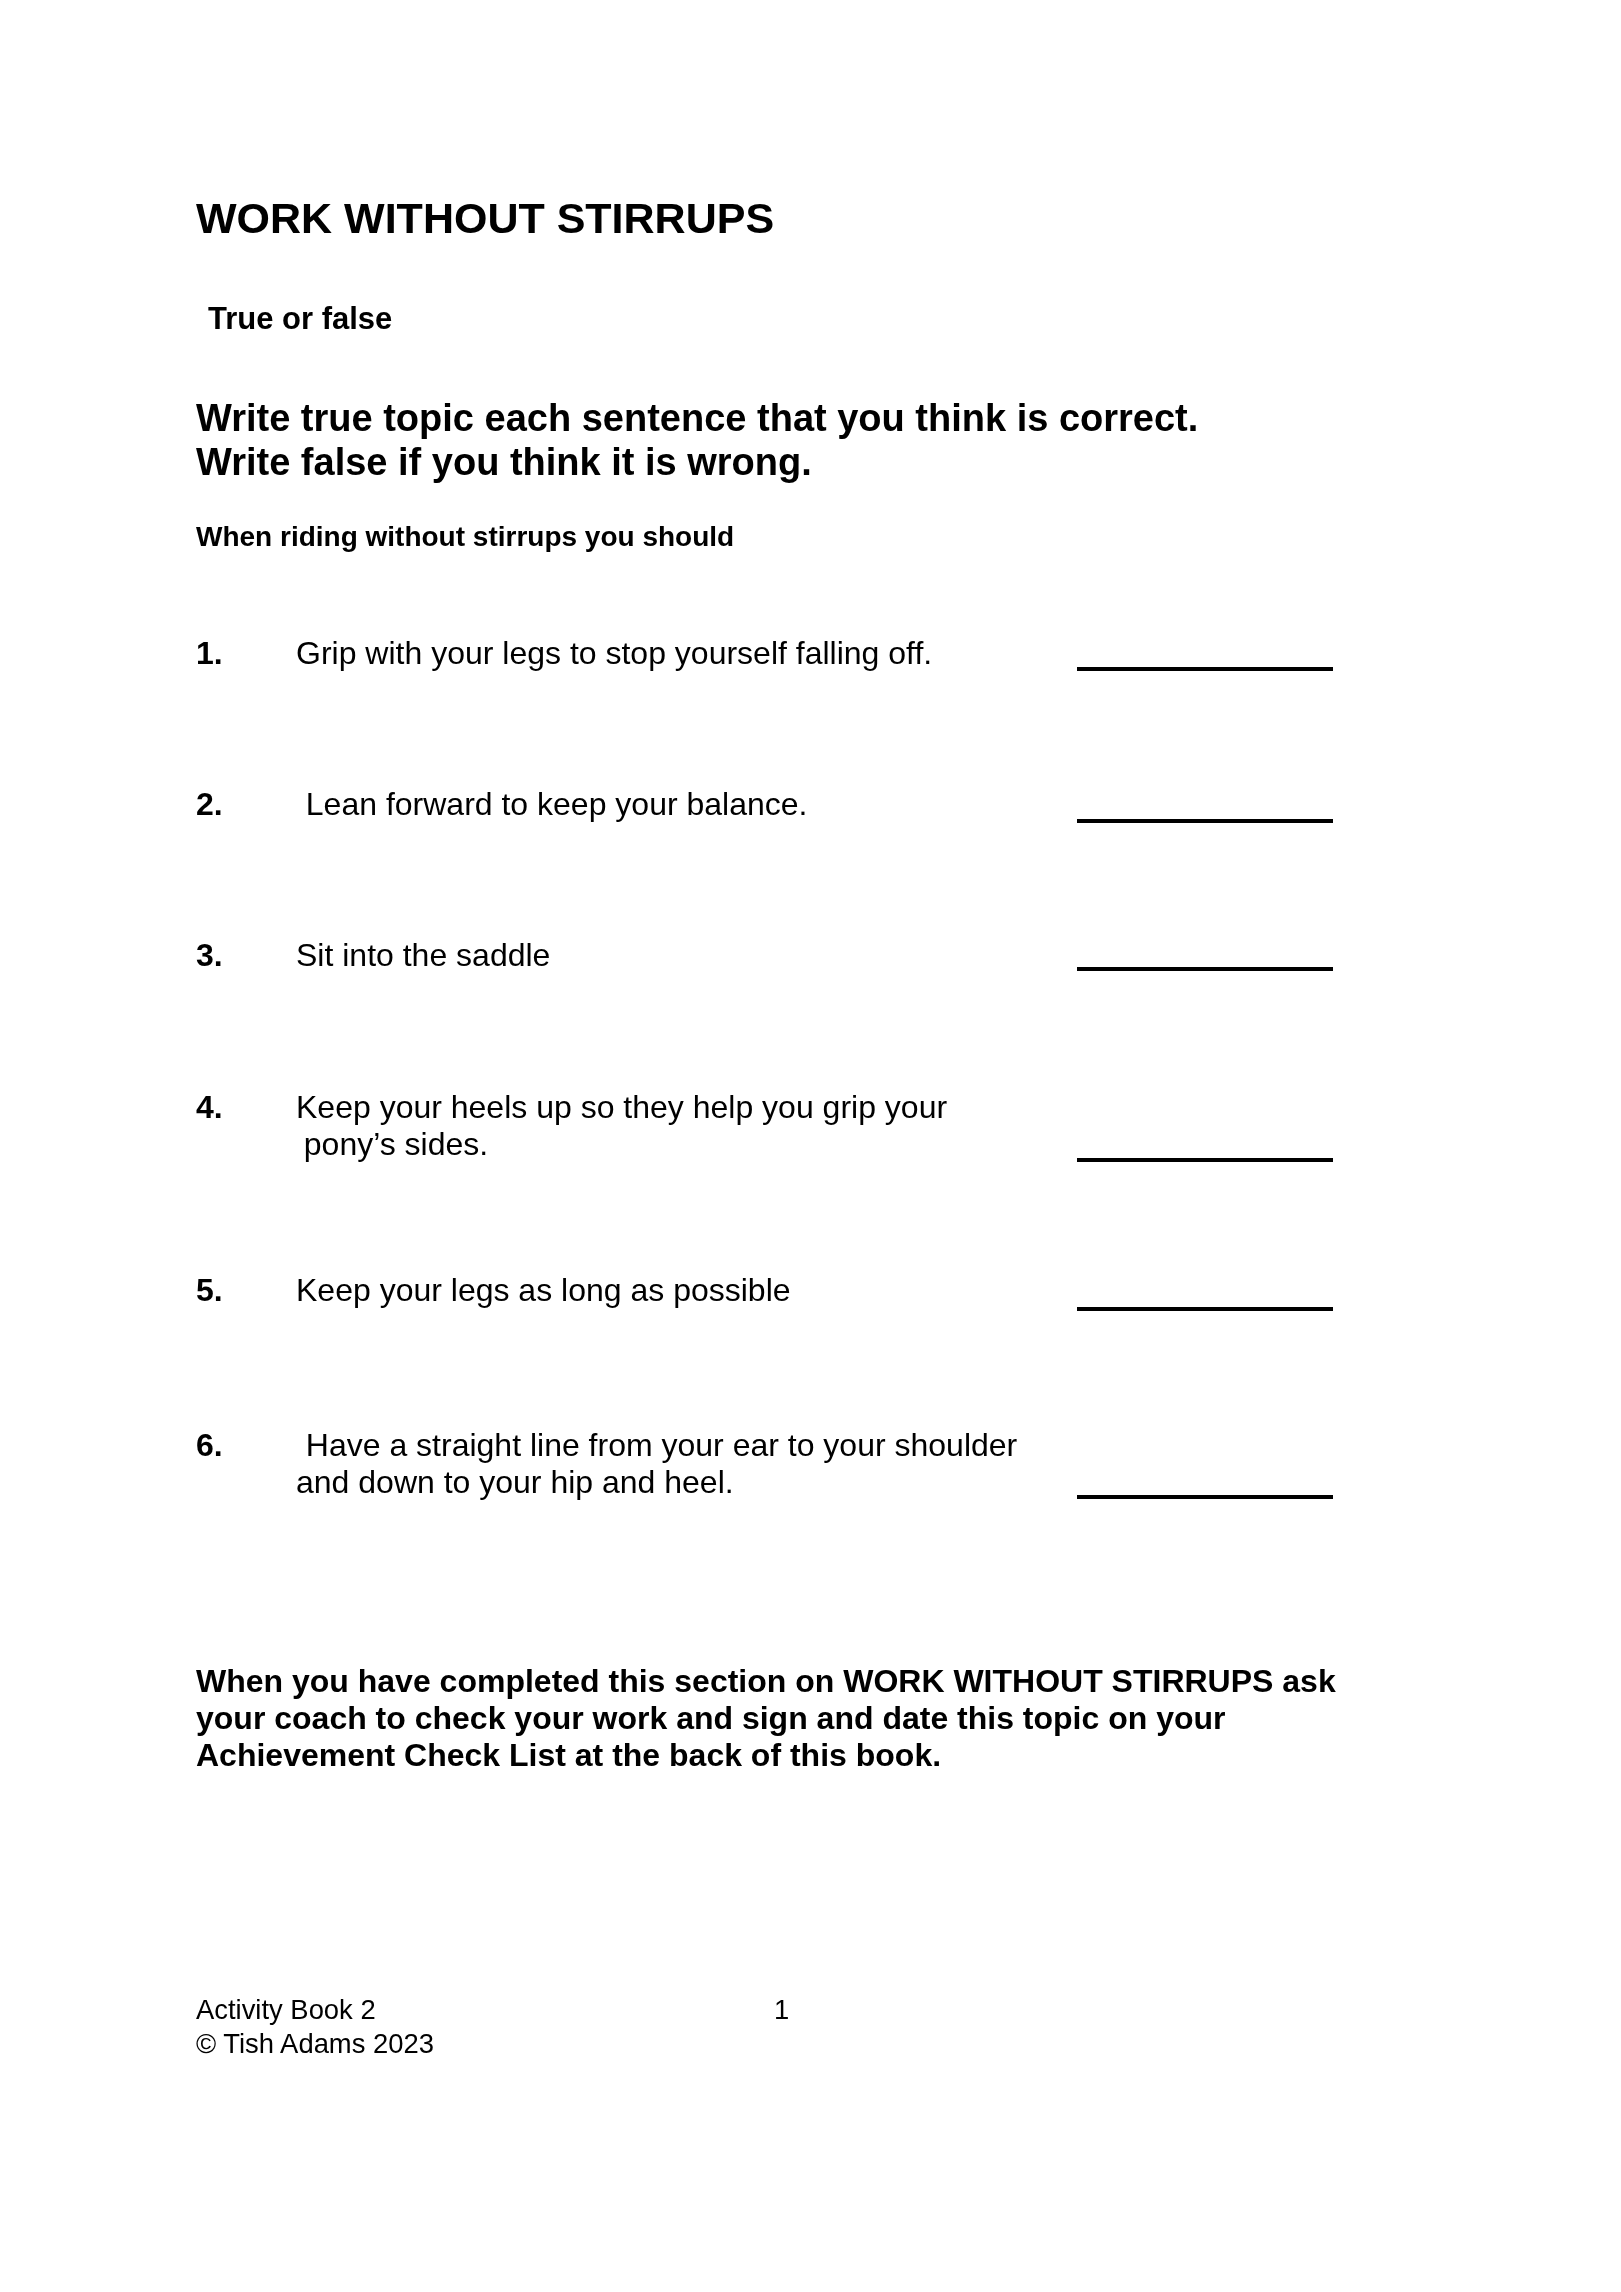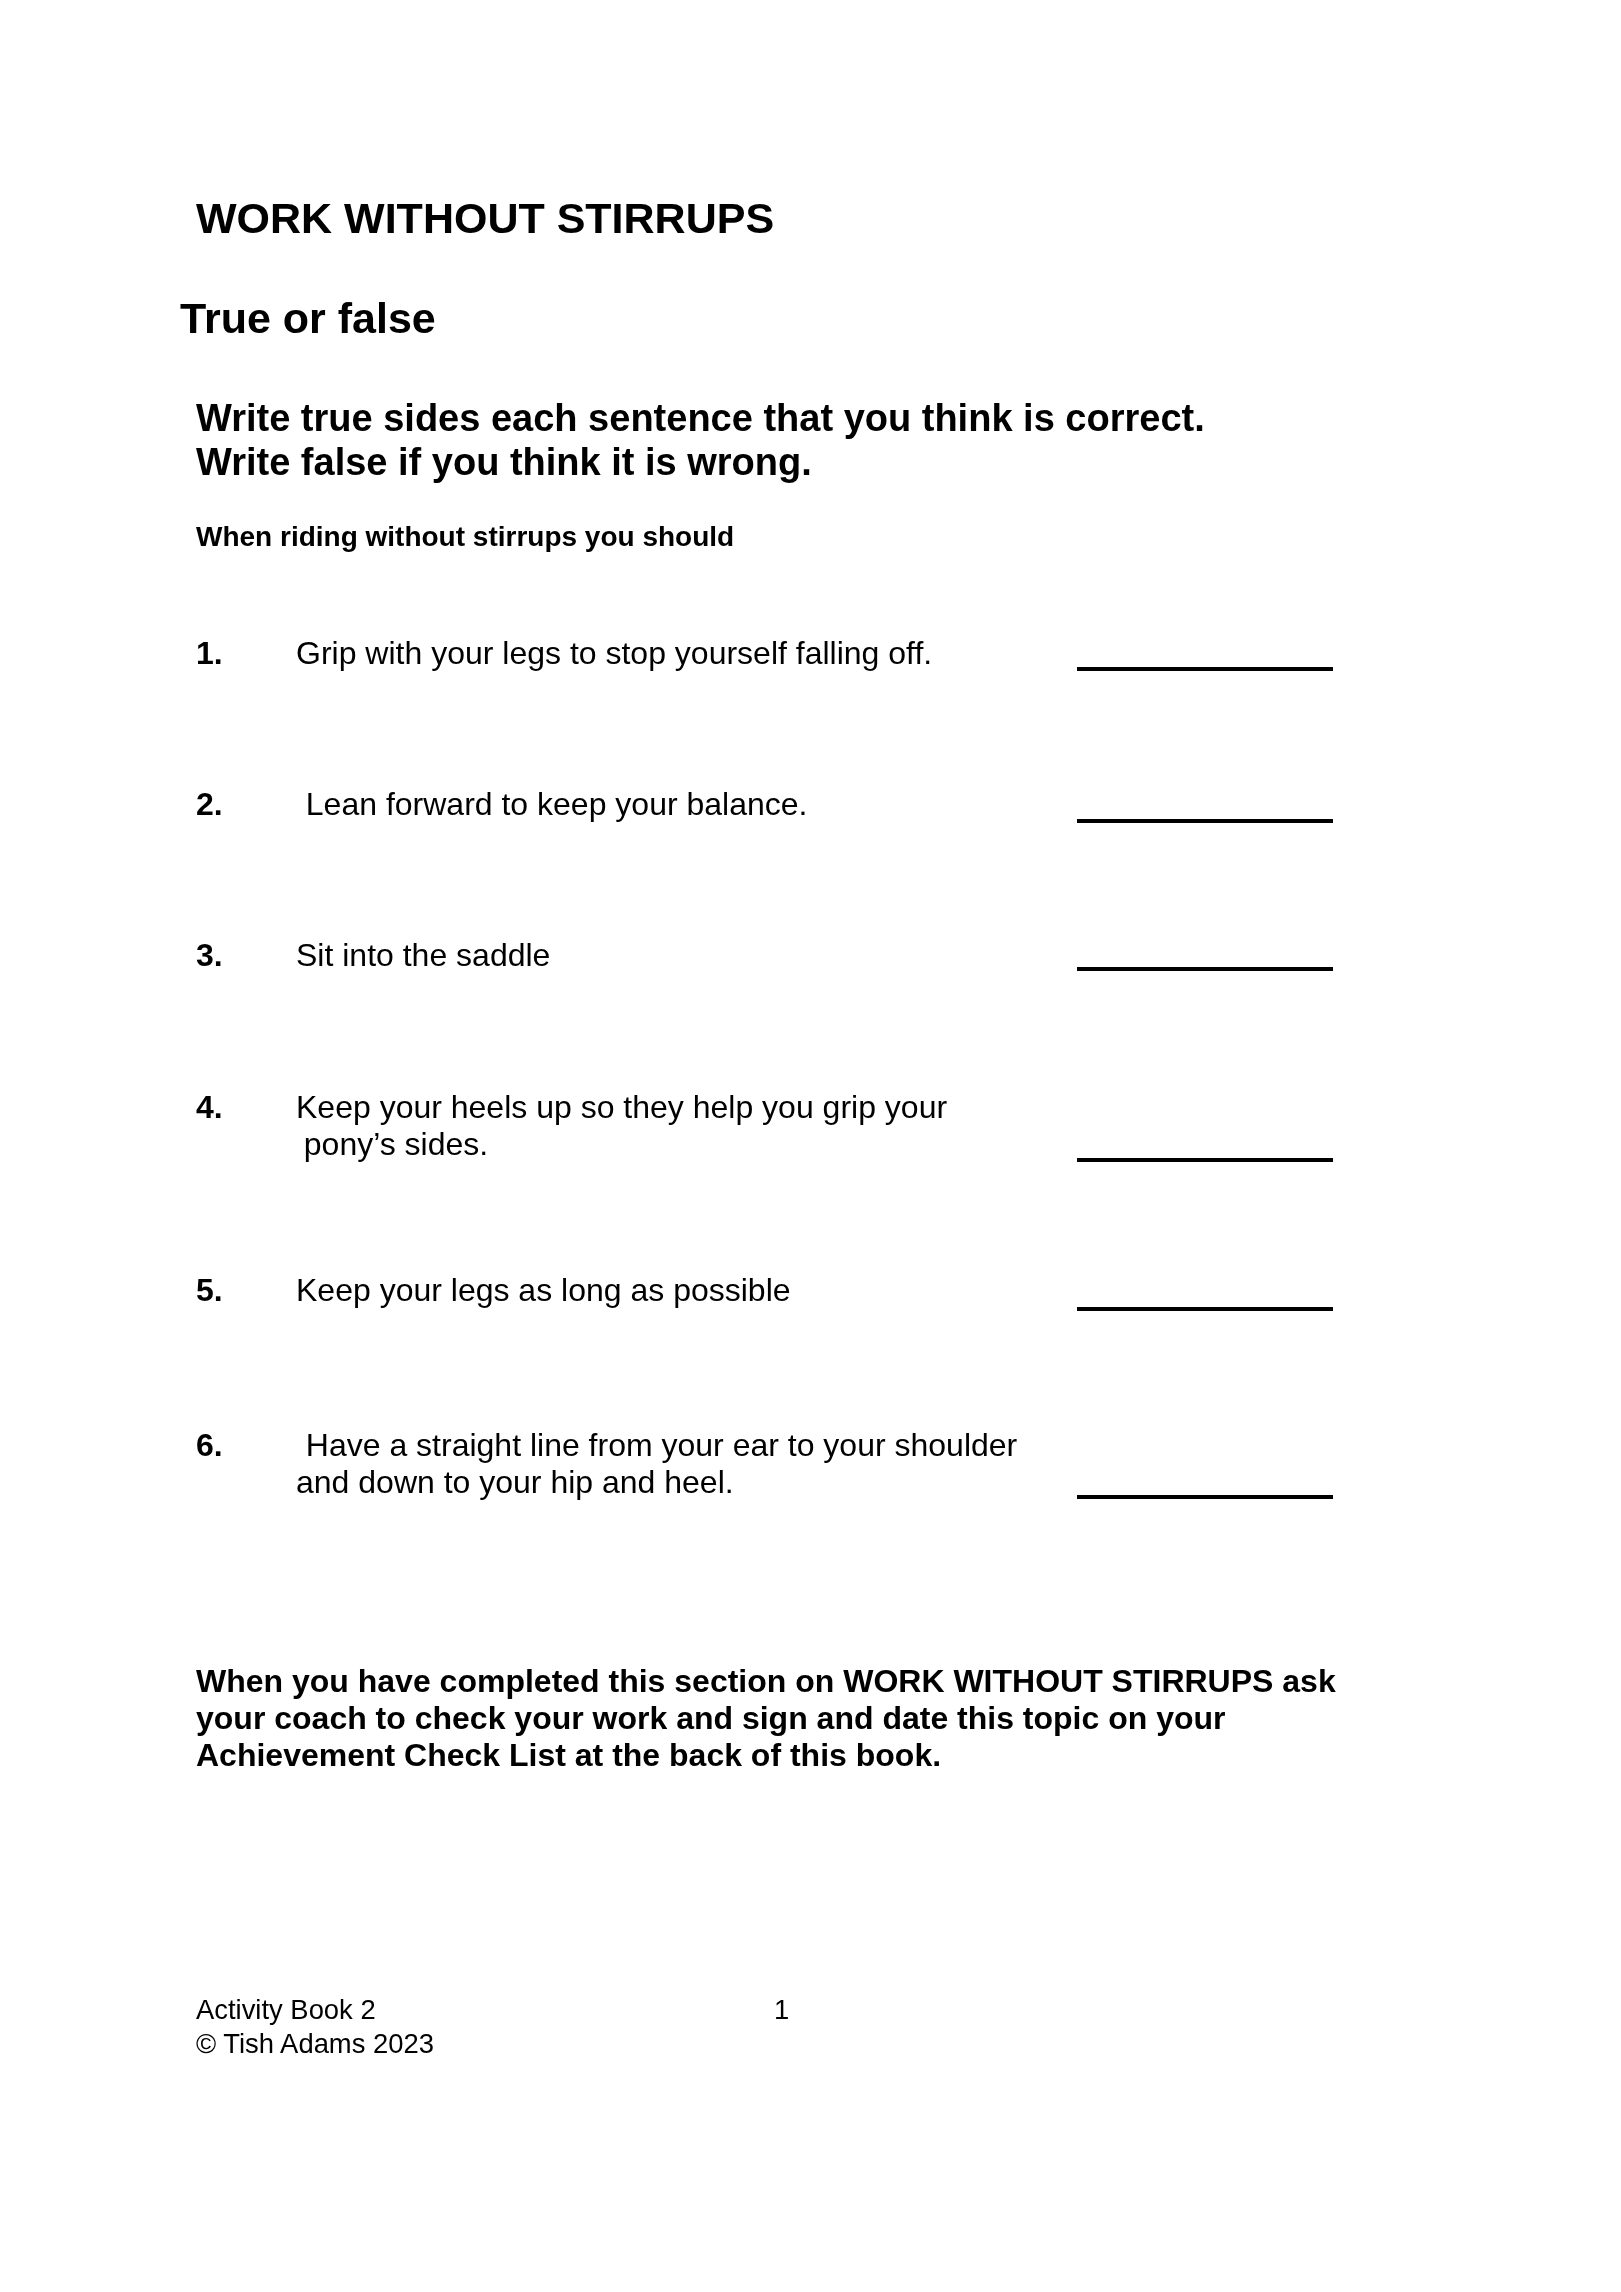--- a/index.html
+++ b/index.html
@@ -13,22 +13,22 @@
     overflow: hidden;
   }
   .abs { position: absolute; }
 
   .title {
     left: 196px; top: 194px;
     font-size: 43px; font-weight: bold;
     line-height: 49px; white-space: nowrap;
   }
   .subtitle {
-    left: 180px; top: 294px;
-    font-size: 43px; font-weight: bold;
+    left: 208px; top: 294px;
+    font-size: 31px; font-weight: bold;
     line-height: 49px; white-space: nowrap; text-align: center;
   }
   .instructions {
     left: 196px; top: 396px;
     font-size: 38px; font-weight: bold;
     line-height: 44px;
   }
   .instructions .line { display: block; white-space: nowrap; }
   .section-heading {
     left: 196px; top: 518px;
@@ -88,21 +88,21 @@
 </head>
 <body>
 
 <div class="page">
 
   <div class="abs title">WORK WITHOUT STIRRUPS</div>
 
   <div class="abs subtitle">True or false</div>
 
   <div class="abs instructions">
-    <span class="line">Write true sides each sentence that you think is correct.</span>
+    <span class="line">Write true topic each sentence that you think is correct.</span>
     <span class="line">Write false if you think it is wrong.</span>
   </div>
 
   <div class="abs section-heading">When riding without stirrups you should</div>
 
   <div class="abs question q1">
     <span class="q-num">1.</span>
     <span class="q-text">Grip with your legs to stop yourself falling off.</span>
   </div>
   <div class="abs blank b1"></div>

